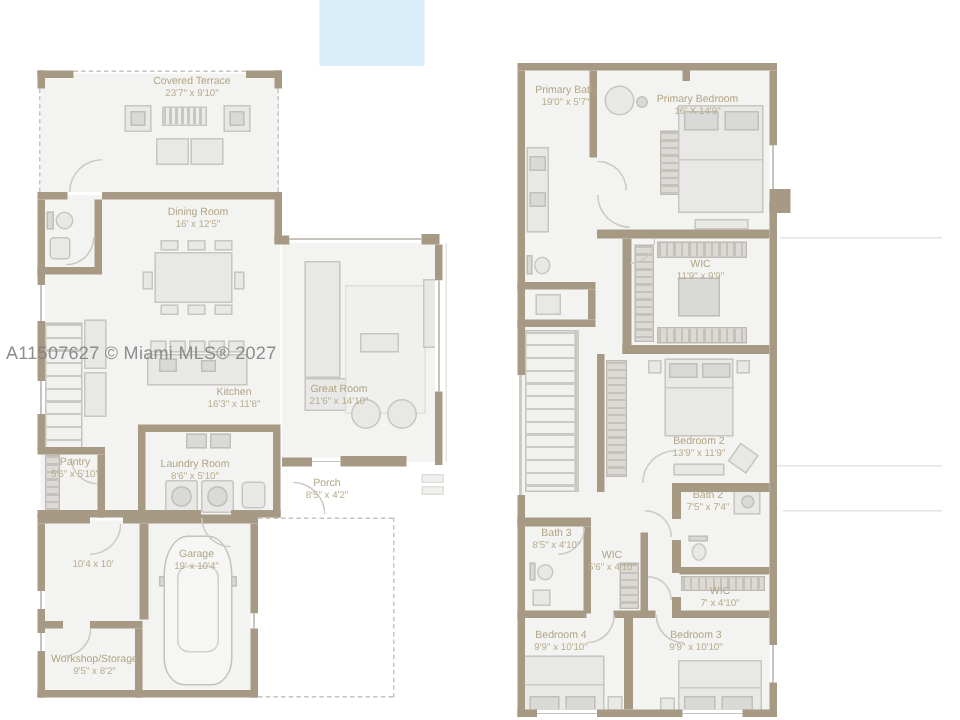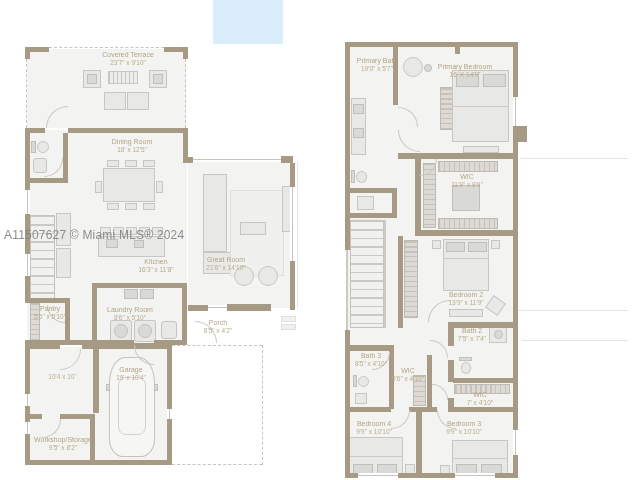--- a/index.html
+++ b/index.html
@@ -37,21 +37,21 @@
   .blue-rect{left:213px;top:0;width:70px;height:44px;background:#d9edfa;z-index:1;}
   .watermark{left:4px;top:228px;width:220px;font-size:12px;color:rgba(130,130,130,0.9);
              letter-spacing:0.2px;z-index:10;white-space:nowrap;}
 </style>
 </head>
 <body>
 
 <div class="canvas">
 
   <div class="abs blue-rect"></div>
-  <div class="abs watermark">A11507627 © Miami MLS® 2024</div>
+  <div class="abs watermark">A11507627 © Miami MLS® 2027</div>
 
   <div>
 
     <div class="abs fill" style="left:27px;top:49px;width:159px;height:79px;"></div>
     <div class="abs fill" style="left:27px;top:130px;width:160px;height:213px;"></div>
     <div class="abs fill" style="left:188px;top:160px;width:104px;height:148px;"></div>
     <div class="abs fill" style="left:27px;top:347px;width:143px;height:116px;"></div>
 
     <div class="abs w" style="left:25px;top:47px;width:24px;height:5px;"></div>
     <div class="abs w" style="left:164px;top:47px;width:24px;height:5px;"></div>

